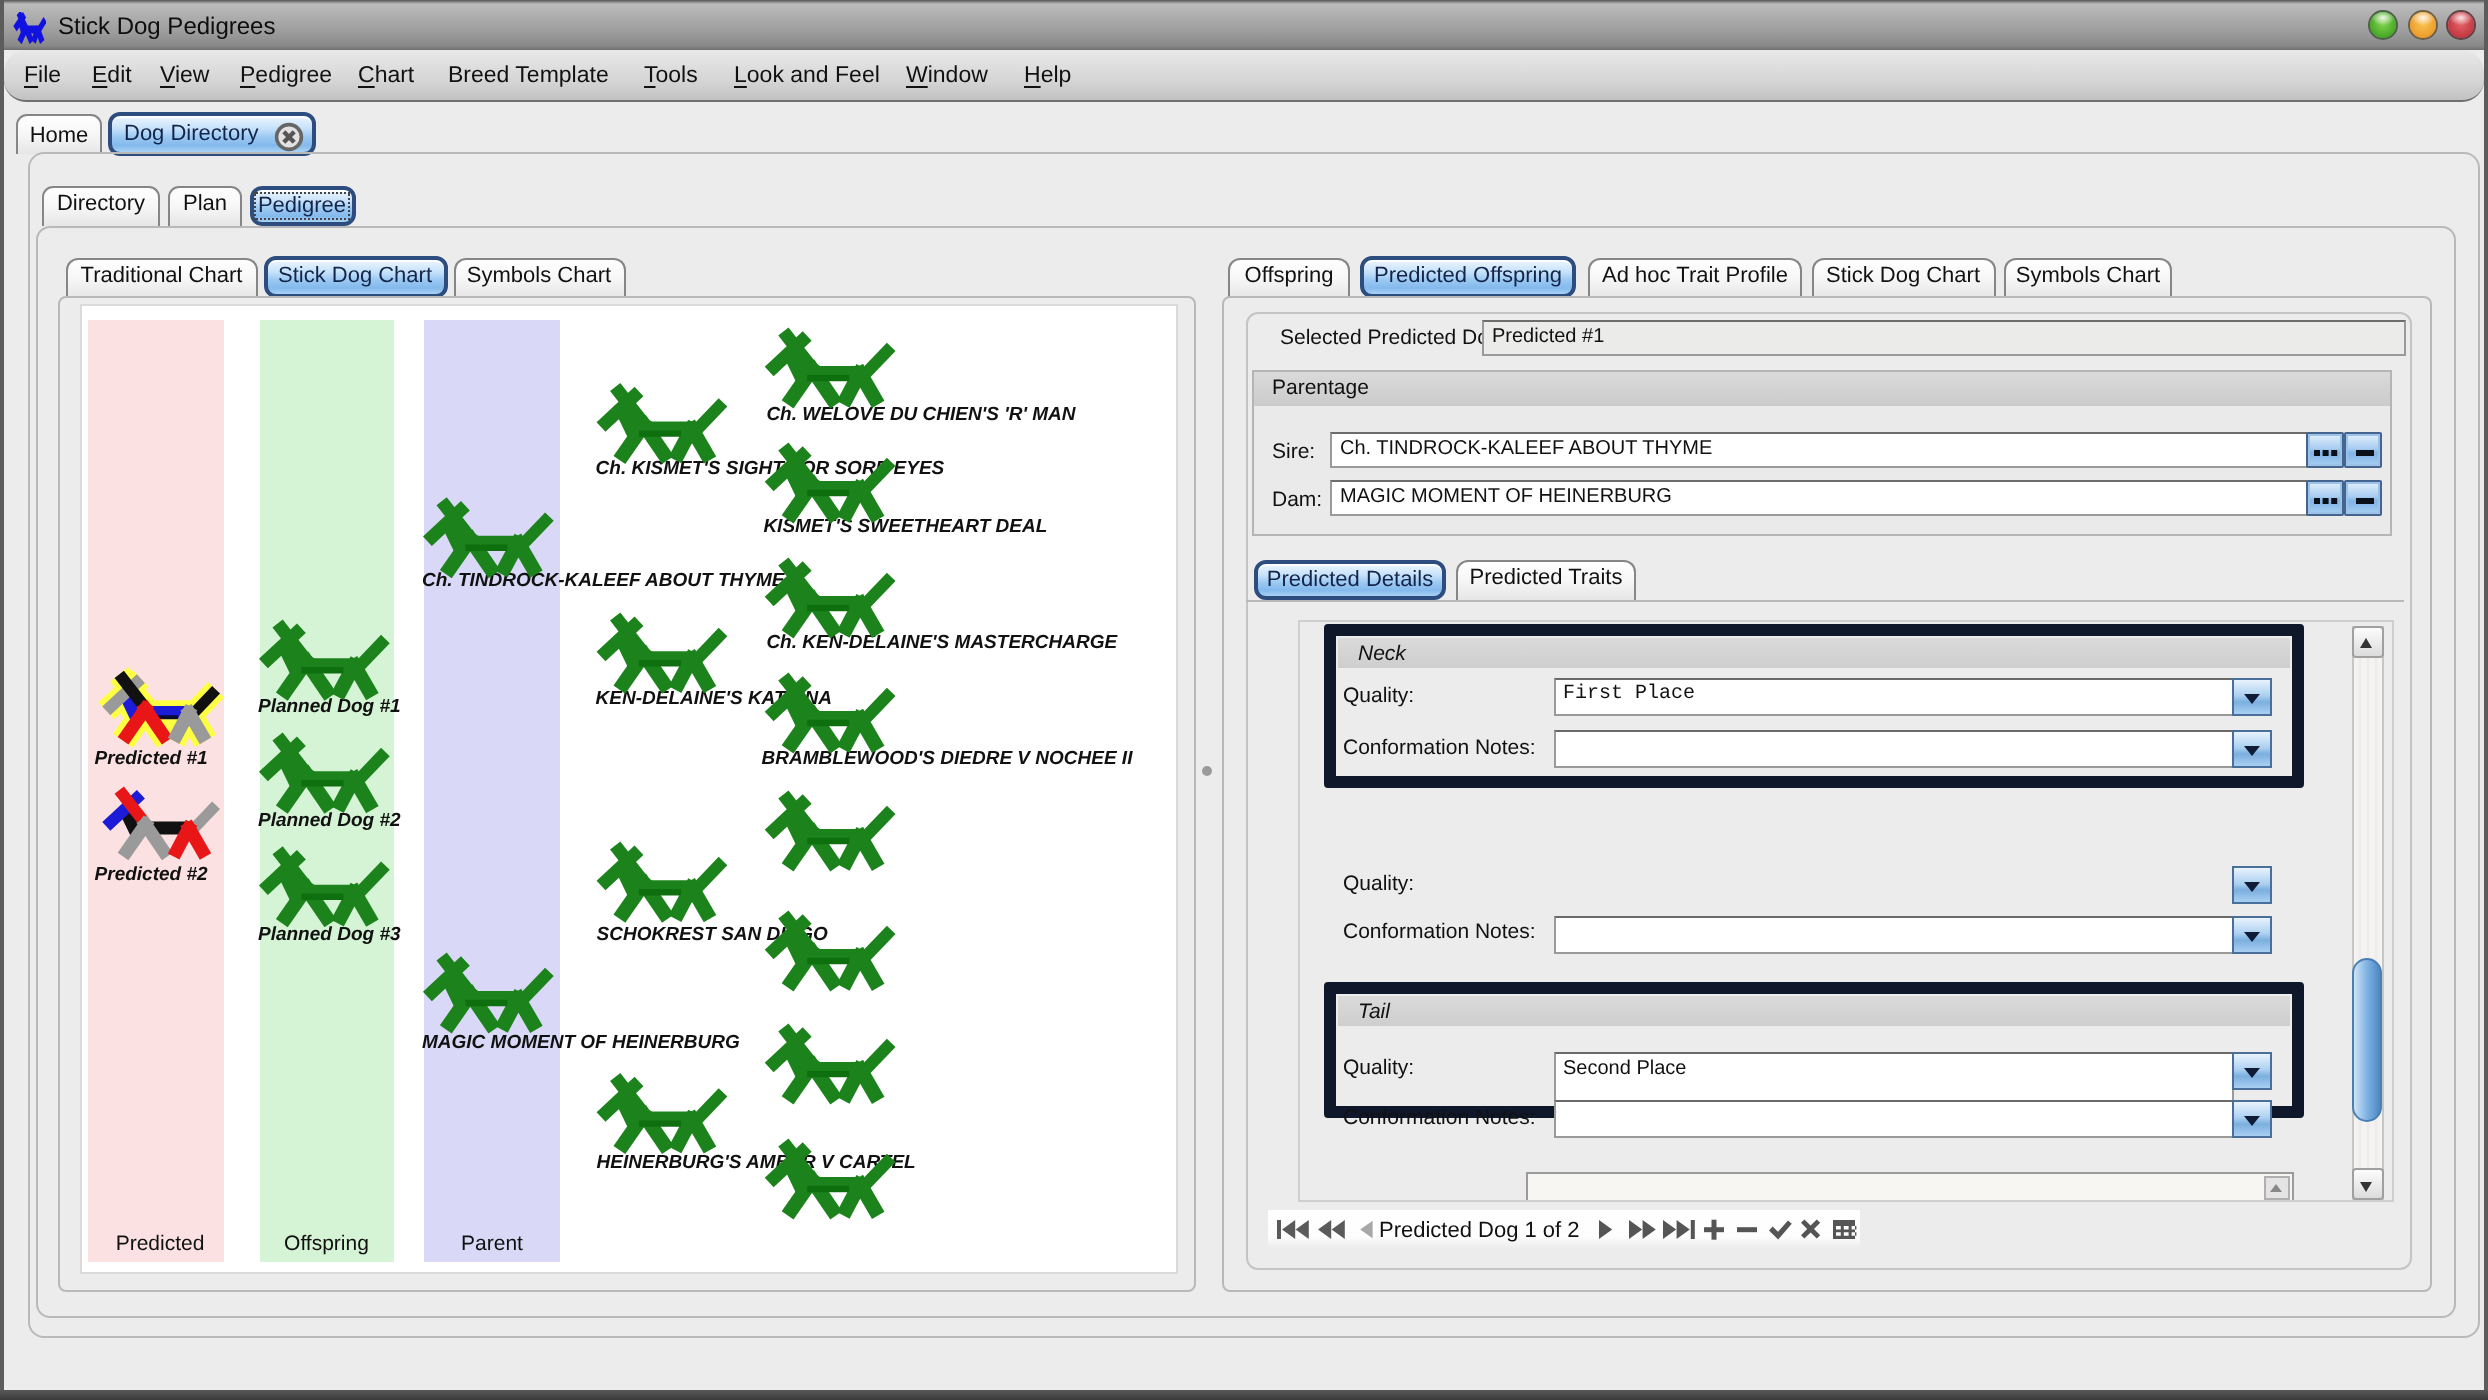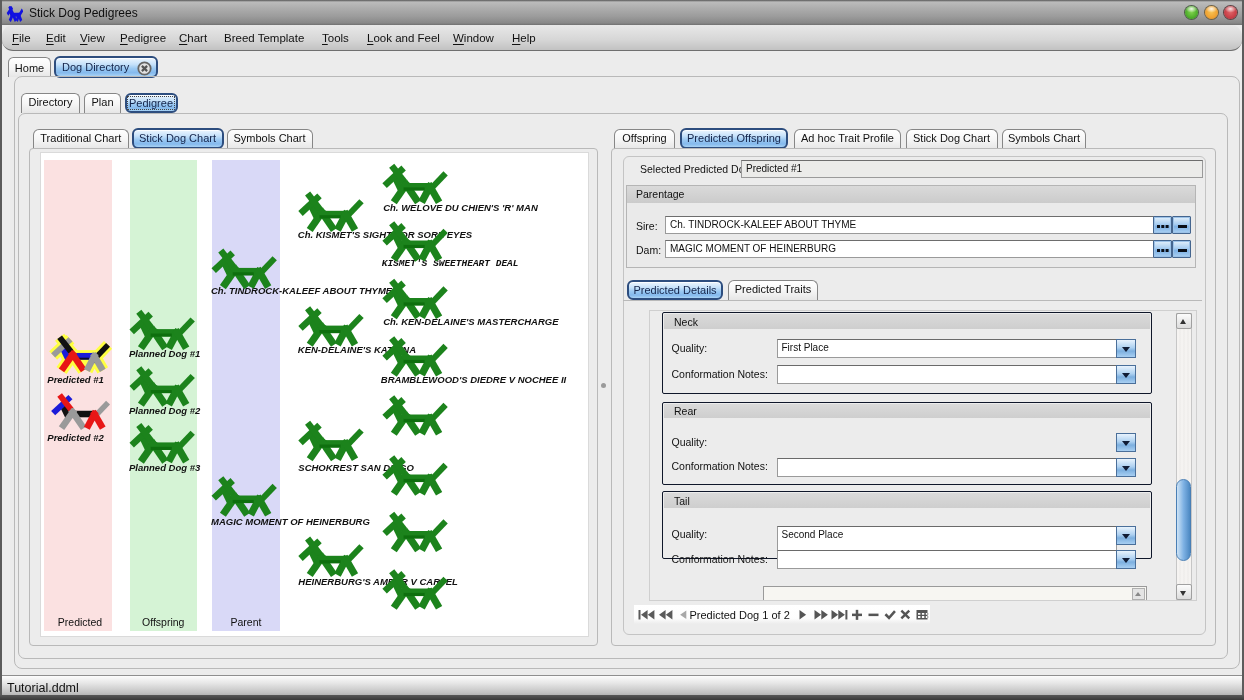--- a/index.html
+++ b/index.html
@@ -25,21 +25,21 @@
 .panel{position:absolute;box-sizing:border-box;border:1px solid #b9b9b9;border-radius:7px;}
 
 .field{position:absolute;box-sizing:border-box;background:#fff;border:1px solid #9a9a9a;border-top-color:#6d6d6d;font-size:10px;color:#111;padding:2px 0 0 4px;overflow:hidden;white-space:nowrap;}
 .lbl{position:absolute;font-size:10.5px;color:#111;white-space:nowrap;}
 .bluebtn{position:absolute;box-sizing:border-box;border:1px solid #44658e;border-radius:1px;box-shadow:inset 0 0 0 1px #9cc2e8;
  background:linear-gradient(180deg,#e4f1fc 0%,#a8cdf0 45%,#7fb2e6 60%,#a9d0f2 100%);}
 
 .dlab{position:absolute;font-style:italic;font-weight:bold;font-size:9.5px;color:#111;white-space:nowrap;}
 .band-lab{position:absolute;font-size:10.5px;color:#111;text-align:center;}
 
-.sect{position:absolute;box-sizing:border-box;border:1px solid #0f172a;border-radius:2px;}
+.sect{position:absolute;box-sizing:border-box;border:6px solid #0f172a;border-radius:2px;font-style:italic;}
 .sect .hdr{position:absolute;left:1px;right:1px;top:1px;height:14.5px;background:linear-gradient(180deg,#dadada,#cecece);font-size:10.5px;color:#111;padding:1.5px 0 0 10px;box-sizing:border-box;}
 .combo{position:absolute;box-sizing:border-box;background:#fff;border:1px solid #9a9a9a;border-top-color:#6a6a6a;font-size:10px;color:#111;padding:2px 0 0 4px;}
 .cbtn{position:absolute;box-sizing:border-box;width:20.5px;border:1px solid #4a6f9a;background:linear-gradient(180deg,#e8f3fd 0%,#aed1f1 45%,#7cafdf 65%,#a8cff2 100%);}
 .cbtn:after{content:"";position:absolute;left:5.5px;top:7px;width:0;height:0;border:4.2px solid transparent;border-top:5px solid #101c35;}
 .sb-btn{position:absolute;box-sizing:border-box;width:16px;height:16px;background:linear-gradient(180deg,#fcfcfc,#dcdcdc);border:1px solid #a0a0a0;border-radius:2px;}
 </style></head>
 <body>
 <div id="win">
 
 <div class="abs" style="left:0;top:0;width:2px;height:700px;background:#5c5c5c;z-index:50;"></div>
@@ -104,21 +104,21 @@
 <div class="abs" id="chart" style="left:40.5px;top:152.5px;width:547.5px;height:483px;background:#fff;box-shadow:0 0 0 1px #dadada;overflow:hidden;">
 
   <div class="abs" style="left:3.5px;top:7.5px;width:68px;height:471px;background:#fbe1e1;"></div>
   <div class="abs" style="left:89px;top:7.5px;width:67.5px;height:471px;background:#d5f3d5;"></div>
   <div class="abs" style="left:171.5px;top:7.5px;width:68px;height:471px;background:#d9d9f7;"></div>
   <div class="band-lab" style="left:3.5px;top:463px;width:72px;">Predicted</div>
   <div class="band-lab" style="left:89px;top:463px;width:67.5px;">Offspring</div>
   <div class="band-lab" style="left:171.5px;top:463px;width:68px;">Parent</div>
 
   <div class="dlab" style="left:342.7px;top:49.5px;">Ch. WELOVE DU CHIEN'S 'R' MAN</div>
-  <div class="dlab" style="left:341.2px;top:105.4px;font-family:Liberation Mono, monospace;">KISMET'S SWEETHEART DEAL</div>
+  <div class="dlab" style="left:341.2px;top:105.4px;">KISMET'S SWEETHEART DEAL</div>
   <div class="dlab" style="left:342.7px;top:163.3px;">Ch. KEN-DELAINE'S MASTERCHARGE</div>
   <div class="dlab" style="left:340.3px;top:221.2px;">BRAMBLEWOOD'S DIEDRE V NOCHEE II</div>
   <div class="dlab" style="left:257.3px;top:76.5px;">Ch. KISMET'S SIGHT FOR SORE EYES</div>
   <div class="dlab" style="left:257.3px;top:191.3px;">KEN-DELAINE'S KATRINA</div>
   <div class="dlab" style="left:257.8px;top:309.4px;">SCHOKREST SAN DIEGO</div>
   <div class="dlab" style="left:257.8px;top:423.9px;">HEINERBURG'S AMBER V CARTEL</div>
   <div class="dlab" style="left:170.5px;top:132.9px;">Ch. TINDROCK-KALEEF ABOUT THYME</div>
   <div class="dlab" style="left:170.5px;top:363px;">MAGIC MOMENT OF HEINERBURG</div>
   <div class="dlab" style="left:88.5px;top:195.6px;">Planned Dog #1</div>
   <div class="dlab" style="left:88.5px;top:252.1px;">Planned Dog #2</div>
@@ -236,29 +236,26 @@
 <div class="tab rtab sel" style="left:627px;top:279.5px;width:96px;height:20px;padding-top:2px;">Predicted Details</div>
 <div class="tab rtab" style="left:728px;top:279.5px;width:90px;height:20px;padding-top:2px;">Predicted Traits</div>
 <div class="abs" style="left:622.5px;top:299.5px;width:579px;height:1px;background:#b9b9b9;"></div>
 
 <div class="abs" style="left:648.5px;top:309.5px;width:548px;height:291.5px;border:1px solid #cfcfcf;box-sizing:border-box;background:#ececec;overflow:hidden;">
 
   <div class="sect" style="left:12.5px;top:1.5px;width:490px;height:81.5px;">
     <div class="hdr">Neck</div>
       </div>
   <div class="lbl" style="left:22px;top:31px;">Quality:</div>
-  <div class="combo" style="left:127px;top:28px;width:340px;height:19px;">First Place</div>
+  <div class="combo" style="left:127px;top:28px;width:340px;height:19px;font-family:Liberation Mono, monospace;">First Place</div>
   <div class="cbtn" style="left:466px;top:28px;height:19px;"></div>
   <div class="lbl" style="left:22px;top:57.5px;">Conformation Notes:</div>
   <div class="combo" style="left:127px;top:54.5px;width:340px;height:19px;"></div>
   <div class="cbtn" style="left:466px;top:54.5px;height:19px;"></div>
 
-  <div class="sect" style="left:12.5px;top:91px;width:490px;height:83px;">
-    <div class="hdr">Rear</div>
-      </div>
   <div class="lbl" style="left:22px;top:125px;">Quality:</div>
   <div class="cbtn" style="left:466px;top:122.5px;height:19px;"></div>
   <div class="lbl" style="left:22px;top:149.5px;">Conformation Notes:</div>
   <div class="combo" style="left:127px;top:147px;width:340px;height:19px;"></div>
   <div class="cbtn" style="left:466px;top:147px;height:19px;"></div>
 
   <div class="sect" style="left:12.5px;top:180.5px;width:490px;height:68px;">
     <div class="hdr">Tail</div>
       </div>
   <div class="lbl" style="left:22px;top:217px;">Quality:</div>
@@ -303,16 +300,13 @@
           <rect x="221.75" y="4.85" width="2.5" height="10"></rect>
       <rect x="234.5" y="8.6" width="10" height="2.5"></rect>
       <path d="M250.5 10.2l1.8-1.9 2.7 2.6 5-5.7 1.9 1.7-6.8 7.8z"></path>
       <path d="M266.5 6.4l1.7-1.7 3.1 3.1 3.1-3.1 1.7 1.7-3.1 3.1 3.1 3.1-1.7 1.7-3.1-3.1-3.1 3.1-1.7-1.7 3.1-3.1z"></path>
       <path d="M282.5 5h11v9.5h-11zm1.5 3v1.8h2.4v-1.8zm3.9 0v1.8h2.4v-1.8zm3.9 0v1.8h2.4v-1.8zm-7.8 3.1v1.8h2.4v-1.8zm3.9 0v1.8h2.4v-1.8zm3.9 0v1.8h2.4v-1.8z" fill-rule="evenodd"></path>
     </g>
   </svg>
 
 </div>
 
-<div class="abs" style="left:2px;top:675px;width:1240px;height:25px;background:linear-gradient(180deg,#fdfdfd,#e6e6e6 30%,#c2c2c2 70%,#9a9a9a 96%);border-top:1px solid #8f8f8f;box-sizing:border-box;">
-  <span style="position:absolute;left:5px;top:5px;font-size:12.5px;color:#111;">Tutorial.ddml</span>
-</div>
 <div class="abs" style="left:0;top:695px;width:1244px;height:5px;background:linear-gradient(180deg,#585858,#3a3a3a);z-index:60;"></div>
 </div>
 </body></html>

